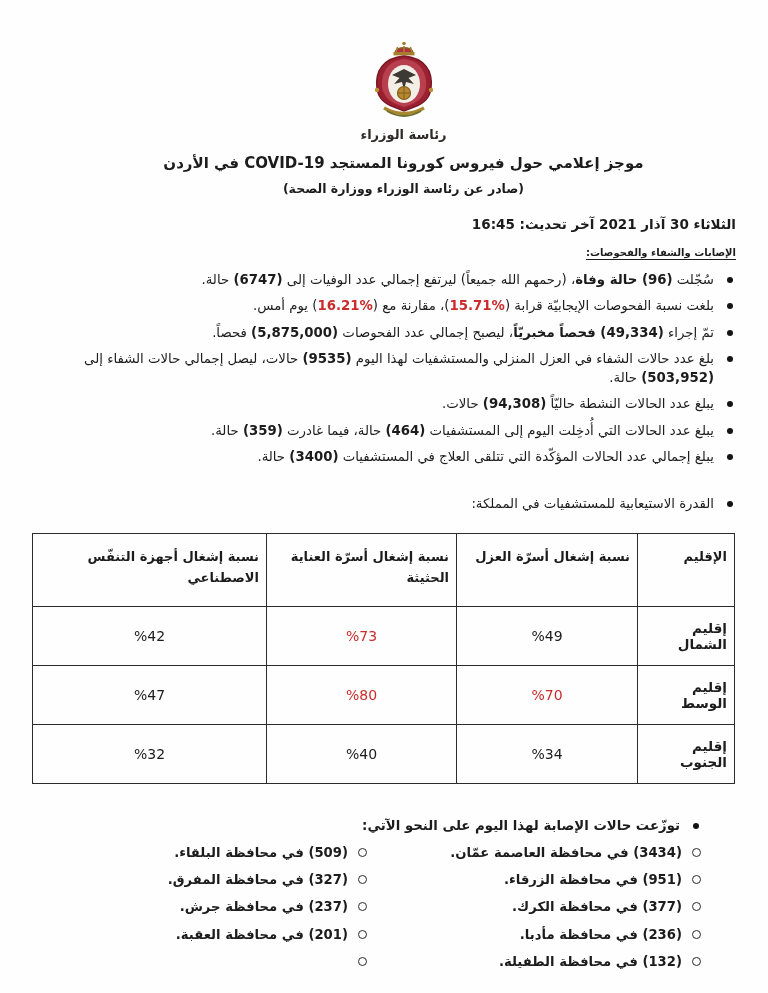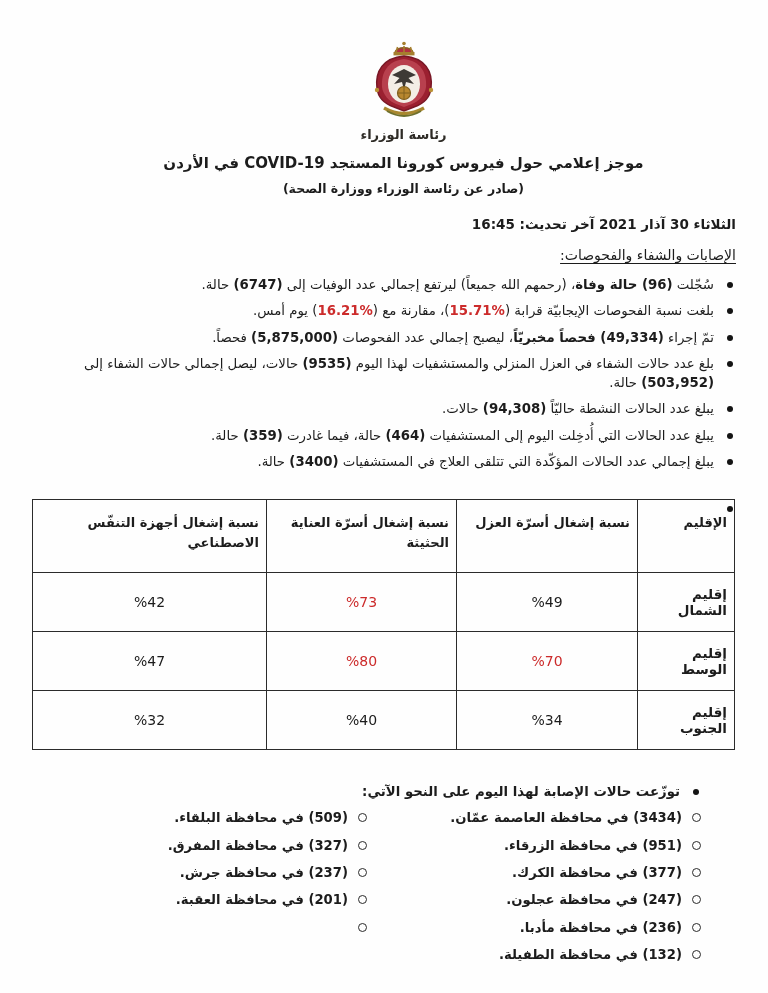--- a/index.html
+++ b/index.html
@@ -10,21 +10,21 @@
     color:var(--ink); direction:rtl; overflow:hidden; position:relative;
     font-family:"DejaVu Sans", sans-serif;
   }
   
   .emblem-wrap{ padding-top:40px; text-align:center;margin-left:39px; }
   .emblem-script{ font-size:13px; font-weight:bold; color:#2e2b26; margin-top:1px; }
   .doc-title{ margin-top:12px; text-align:center; font-weight:bold; font-size:15px; }
   .doc-subtitle{ margin-top:9px; font-weight:bold; font-size:12.5px; }
   .date-line{ margin:20px 32px 0 32px; text-align:right; font-weight:bold; font-size:13.5px; }
   .section-heading{
-    margin:15px 32px 0 32px; font-weight:normal; font-size:14px;
+    margin:15px 32px 0 32px; font-weight:bold; font-size:10px;
     text-decoration:underline; text-underline-offset:3px;
   }
   
   ul.bullets{ margin:12px 30px 0 18px; padding:0; list-style:none; }
   li.bullet{
     position:relative; padding-right:24px; margin-bottom:7px;
     font-size:13.3px; line-height:1.45; text-align:right;
   }
   .dot{ position:absolute; right:5px; top:7px; width:6px; height:6px; background:#141414; border-radius:50%; }
   .b{ font-weight:bold; }
@@ -97,20 +97,21 @@
       <li class="bullet"><span class="dot"></span><span>تمّ إجراء </span><span class="b">(49,334) فحصاً مخبريّاً</span><span>، ليصبح إجمالي عدد الفحوصات </span><span class="b">(5,875,000)</span><span> فحصاً.</span></li>
       <li class="bullet"><span class="dot"></span><span>بلغ عدد حالات الشفاء في العزل المنزلي والمستشفيات لهذا اليوم </span><span class="b">(9535)</span><span> حالات، ليصل إجمالي حالات الشفاء إلى </span><span class="b">(503,952)</span><span> حالة.</span></li>
       <li class="bullet"><span class="dot"></span><span>يبلغ عدد الحالات النشطة حاليّاً </span><span class="b">(94,308)</span><span> حالات.</span></li>
       <li class="bullet"><span class="dot"></span><span>يبلغ عدد الحالات التي أُدخِلت اليوم إلى المستشفيات </span><span class="b">(464)</span><span> حالة، فيما غادرت </span><span class="b">(359)</span><span> حالة.</span></li>
       <li class="bullet"><span class="dot"></span><span>يبلغ إجمالي عدد الحالات المؤكّدة التي تتلقى العلاج في المستشفيات </span><span class="b">(3400)</span><span> حالة.</span></li>
     </ul>
 
   <ul class="bullets">
     <li class="bullet capacity">
       <span class="dot"></span>
+      <span>القدرة الاستيعابية للمستشفيات في المملكة:</span>
     </li>
   </ul>
 
   <table class="cap">
     <colgroup>
         <col style="width:97px">
         <col style="width:181px">
         <col style="width:190px">
         <col style="width:234px">
       </colgroup>
@@ -150,21 +151,20 @@
       <span>توزّعت حالات الإصابة لهذا اليوم على النحو الآتي:</span>
     </li>
   </ul>
 
   <div class="dist-cols">
     <div class="col-right">
       <ul class="sublist" id="dist-right">
           <li class="sub"><span class="circ"></span><span>(3434) في محافظة العاصمة عمّان.</span></li>
           <li class="sub"><span class="circ"></span><span>(951) في محافظة الزرقاء.</span></li>
           <li class="sub"><span class="circ"></span><span>(377) في محافظة الكرك.</span></li>
-          <li class="sub"><span class="circ"></span><span>(247) في محافظة عجلون.</span></li>
           <li class="sub"><span class="circ"></span><span>(236) في محافظة مأدبا.</span></li>
           <li class="sub"><span class="circ"></span><span>(132) في محافظة الطفيلة.</span></li>
         </ul>
     </div>
     <div class="col-left">
       <ul class="sublist" id="dist-left">
           <li class="sub"><span class="circ"></span><span>(509) في محافظة البلقاء.</span></li>
           <li class="sub"><span class="circ"></span><span>(327) في محافظة المفرق.</span></li>
           <li class="sub"><span class="circ"></span><span>(237) في محافظة جرش.</span></li>
           <li class="sub"><span class="circ"></span><span>(201) في محافظة العقبة.</span></li>

